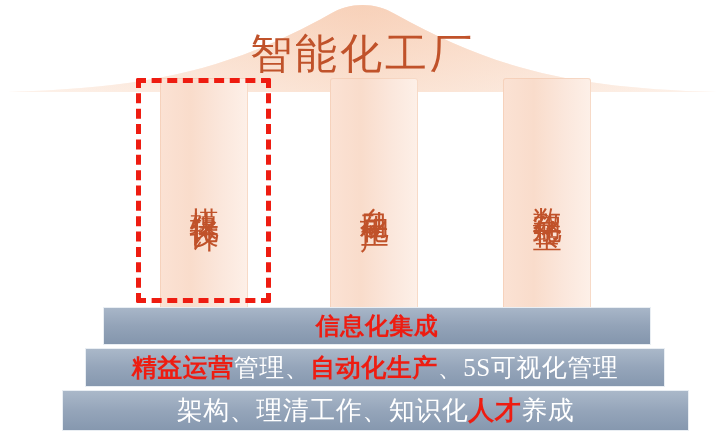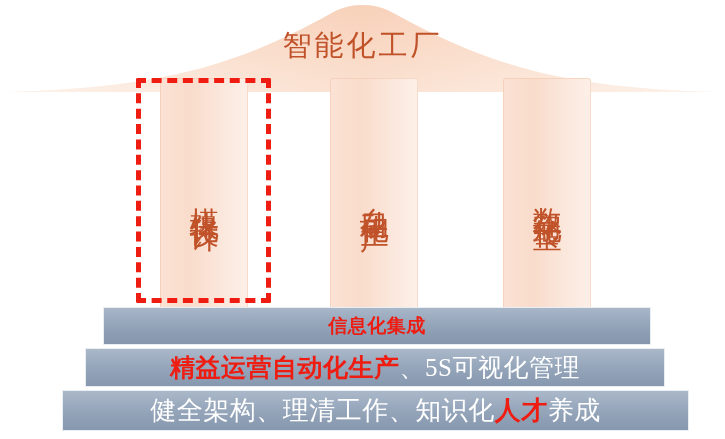--- a/index.html
+++ b/index.html
@@ -28,21 +28,21 @@
   }
   .roof-svg {
     display: block;
   }
   .roof-title {
     position: absolute;
     left: 0;
     top: 26px;
     width: 725px;
     text-align: center;
-    font-size: 29px;
+    font-size: 42px;
     color: #c0522a;
     letter-spacing: 3px;
     font-family: "Liberation Serif", serif;
     font-weight: 400;
   }
 
   
   .pillar {
     position: absolute;
     border-radius: 3px;
@@ -93,21 +93,21 @@
     color: #ee1c11;
     font-weight: bold;
   }
   .bar .plain {
     color: #ffffff;
   }
   #bar-0 {
     left: 103px; top: 307px; width: 548px; height: 38px;
     background: linear-gradient(to bottom, #a8b6c8 0%, #93a3b8 50%, #8496ad 100%);
     border: 1px solid #e9eef3;
-    font-size: 19px;
+    font-size: 24px;
     font-weight: bold;
     letter-spacing: 0.5px;
   }
   #bar-1 {
     left: 85px; top: 348px; width: 580px; height: 39px;
     background: linear-gradient(to bottom, #aab8c9 0%, #95a5ba 50%, #8698af 100%);
     border: 1px solid #e9eef3;
     font-size: 25px;
     letter-spacing: 0.5px;
   }
@@ -154,24 +154,24 @@
     <span class="pillar-text">数字化转型</span>
   </div>
 
   <div class="dashed-box"></div>
 
   <div class="bar" id="bar-0">
       <span class="em">信息化集成</span>
     </div>
   <div class="bar" id="bar-1">
       <span class="em">精益运营</span>
+      <span class="plain">管理、</span>
       <span class="em">自动化生产</span>
       <span class="plain">、5S可视化管理</span>
     </div>
   <div class="bar" id="bar-2">
-      <span class="plain">健全</span>
       <span class="plain">架构、理清工作</span>
       <span class="plain">、知识化</span>
       <span class="em">人才</span>
       <span class="plain">养成</span>
     </div>
 
 </div>
 
 </body></html>

